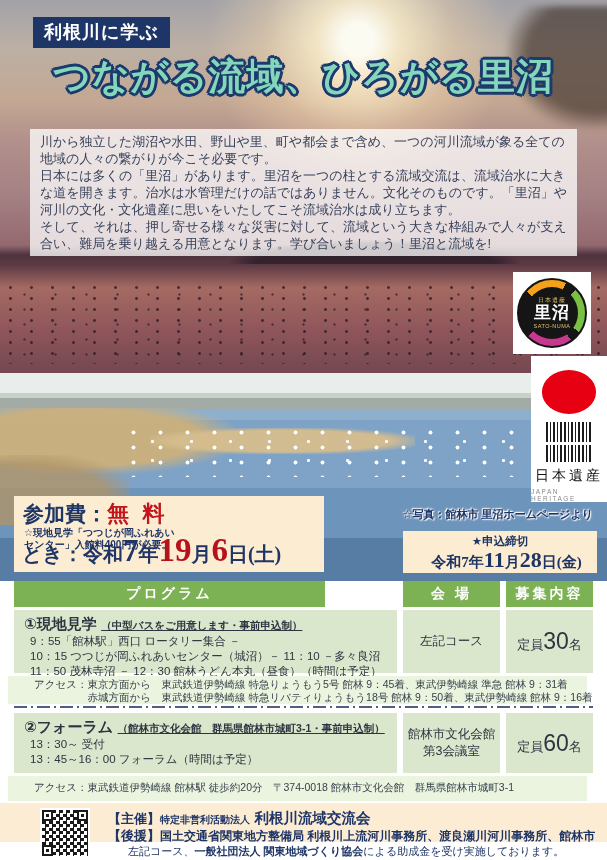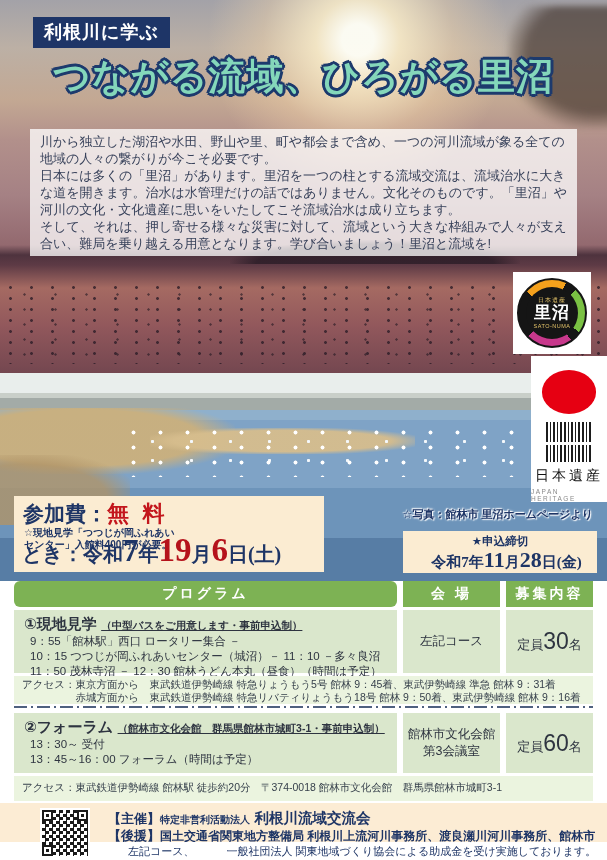--- a/index.html
+++ b/index.html
@@ -111,52 +111,52 @@
   
   .deadline-box{position:absolute;left:403px;top:531px;width:194px;height:42px;background:#fbecd2;
     text-align:center;color:#1e3566;}
   .dl-label{font-size:11.5px;font-weight:bold;margin-top:3px;}
   .dl-date{font-family:"Liberation Serif","DejaVu Serif",serif;font-weight:bold;white-space:nowrap;line-height:1;margin-left:13px;}
   .dl-date .base{font-size:15px;}
   .dl-big{font-size:22px;}
   
   .th{position:absolute;height:26px;background:#7db254;color:#fff;font-size:14px;font-weight:bold;
     display:flex;align-items:center;justify-content:center;letter-spacing:3px;top:581px;}
-  .th1{left:14px;width:383px;border-radius:6px;} .th2{left:403px;width:97px;} .th3{left:506px;width:87px;}
+  .th1{left:14px;width:311px;} .th2{left:403px;width:97px;} .th3{left:506px;width:87px;}
   .cell{position:absolute;background:#dae7cc;box-sizing:border-box;color:#2e3440;}
   .r1{top:610px;height:63px;} .r2{top:713px;height:60px;}
   .c1{left:14px;width:383px;padding:5px 8px 0 10px;}
   .c2{left:403px;width:97px;display:flex;flex-direction:column;align-items:center;justify-content:center;font-size:12.5px;}
   .c3{left:506px;width:87px;display:flex;align-items:center;justify-content:center;}
   .row-title{font-size:15px;font-weight:bold;white-space:nowrap;}
   .row-note{font-size:10.5px;font-weight:bold;text-decoration:underline;}
   .sched{font-size:11.5px;line-height:15px;margin-left:6px;white-space:nowrap;}
   .cap{white-space:nowrap;} .cap .n{font-size:23px;} .cap .s{font-size:13px;}
-  .access{position:absolute;left:14px;width:579px;background:#ebf4df;box-sizing:border-box;
-    font-size:10.5px;color:#37414c;display:flex;padding:2px 0 0 8px;}
+  .access{position:absolute;left:8px;width:579px;background:#ebf4df;box-sizing:border-box;
+    font-size:10.5px;color:#37414c;display:flex;padding:2px 0 0 26px;}
   .a1{top:676px;height:28px;} .a2{top:776px;height:25px;padding-top:5px;}
   .access .lbl{white-space:nowrap;}
   .access .lines div{white-space:nowrap;line-height:12.5px;}
   .divider{position:absolute;left:14px;top:706px;width:579px;height:2px;
     background:repeating-linear-gradient(90deg,#4f617f 0 13px,rgba(0,0,0,0) 13px 17px,#4f617f 17px 19px,rgba(0,0,0,0) 19px 23px);}
   
   .footer{position:absolute;left:0;top:803px;width:607px;height:39px;background:#fcecd4;}
   .qr{position:absolute;left:40px;top:5px;width:50px;height:50px;background:
       repeating-conic-gradient(#1a1a1a 0 25%, #fff 0 50%);
     background-size:7px 7px;border:2px solid #fff;box-sizing:border-box;}
   .qr i{position:absolute;width:11px;height:11px;border:2.5px solid #1a1a1a;background:#fff;box-sizing:border-box;}
   .qr i::after{content:"";position:absolute;left:1.5px;top:1.5px;width:3px;height:3px;background:#1a1a1a;}
   .qr .tl{left:0;top:0;} .qr .tr{right:0;top:0;} .qr .bl{left:0;bottom:0;}
   .f-line{position:absolute;left:108px;white-space:nowrap;color:#1e3566;}
   .f1{top:6px;} .f2{top:24px;font-size:12px;font-weight:bold;}
   .f3{top:41px;left:128px;font-size:11px;}
   .f-label{font-size:13px;font-weight:bold;}
   .f-small{font-size:10px;font-weight:bold;}
   .f-host{font-size:14.5px;font-weight:bold;}
-  .f-bold{font-weight:normal;margin-left:32px;}
+  .f-bold{font-weight:bold;}
 </style>
 </head>
 <body>
 
 <div id="poster">
 
   <div class="photo1"></div>
   <div class="trees-right"></div>
   <div class="hill"></div>
   <div class="birds"></div>

